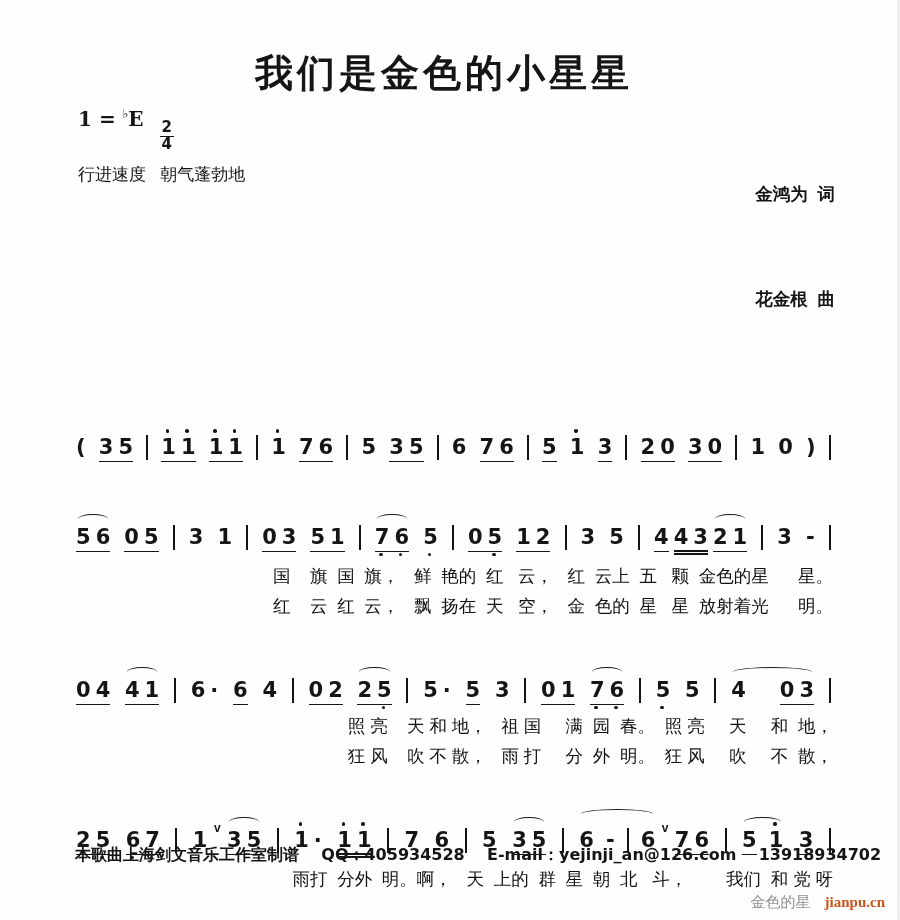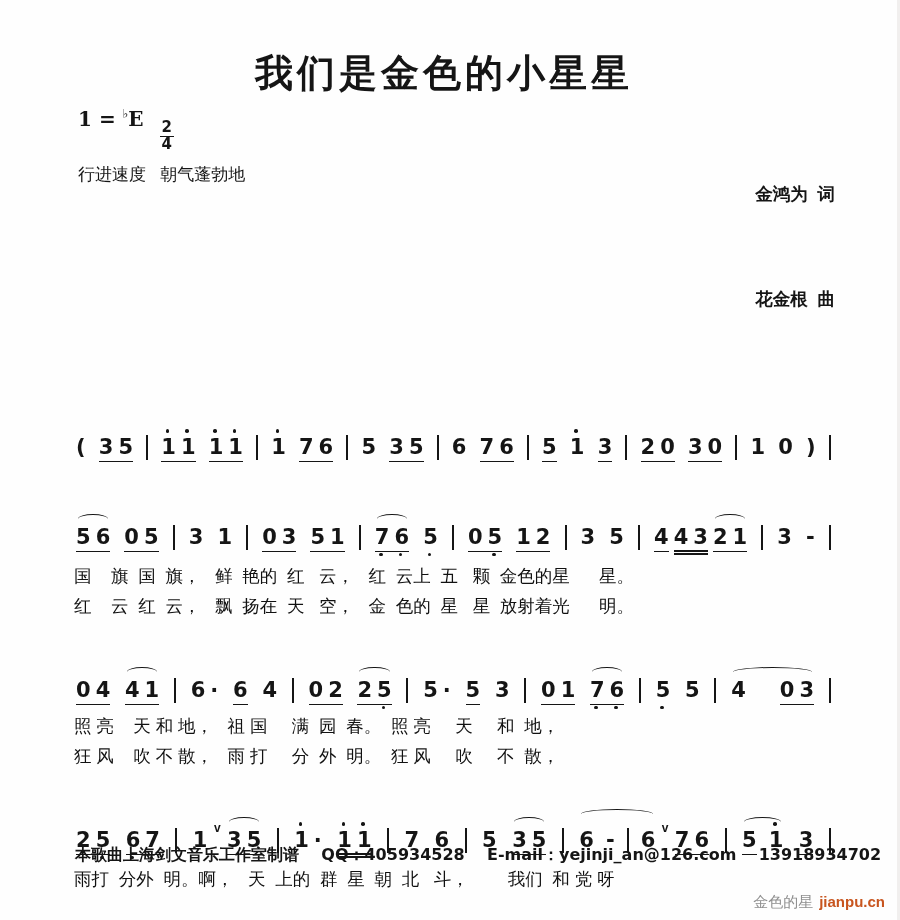--- a/index.html
+++ b/index.html
@@ -36,27 +36,27 @@
   .beam.slur:not(.u1):not(.u2){gap:12px;}
   .slur{position:relative;}
   .slur::before{content:"";position:absolute;left:2px;right:2px;top:-13px;height:9px;
     border-top:1.7px solid #151515;border-radius:50% 50% 0 0;}
   .dot-hi{position:absolute;top:-8px;left:4.5px;width:3.5px;height:3.5px;border-radius:50%;background:#151515;}
   .dot-lo{position:absolute;bottom:-8px;left:4.5px;width:3.5px;height:3.5px;border-radius:50%;background:#151515;}
   .aug{margin-left:5px;font-size:21px;font-weight:700;}
   .bar{display:inline-block;width:2px;height:25px;background:#151515;transform:translateY(6px);}
   .breath{font-size:12px;font-weight:700;position:relative;top:-15px;margin:0 -9px;}
   .spacer{display:inline-block;width:10px;}
-  .lyric{white-space:pre;font-size:17.5px;line-height:1.72;color:#111;}
+  .lyric{white-space:pre;font-size:17.5px;line-height:1.72;color:#111;text-align:right;}
 
   .credits{position:absolute;left:75px;bottom:54px;font-size:16px;font-weight:700;
     white-space:pre;font-family:"DejaVu Sans",sans-serif;}
   .watermark{position:absolute;right:12px;bottom:8px;font-size:15px;}
   .wm-site{color:#8f8f8f;}
-  .wm-url{color:#c8551f;margin-left:6px;font-weight:700;font-family:Liberation Sans, sans-serif;}
+  .wm-url{color:#c8551f;margin-left:14px;font-weight:700;font-family:Liberation Serif, serif;}
 </style>
 </head>
 <body>
 
 <div class="sheet">
 
   <h1 class="title">我们是金色的小星星</h1>
 
   <div class="meta">
     <div class="meta-left">

